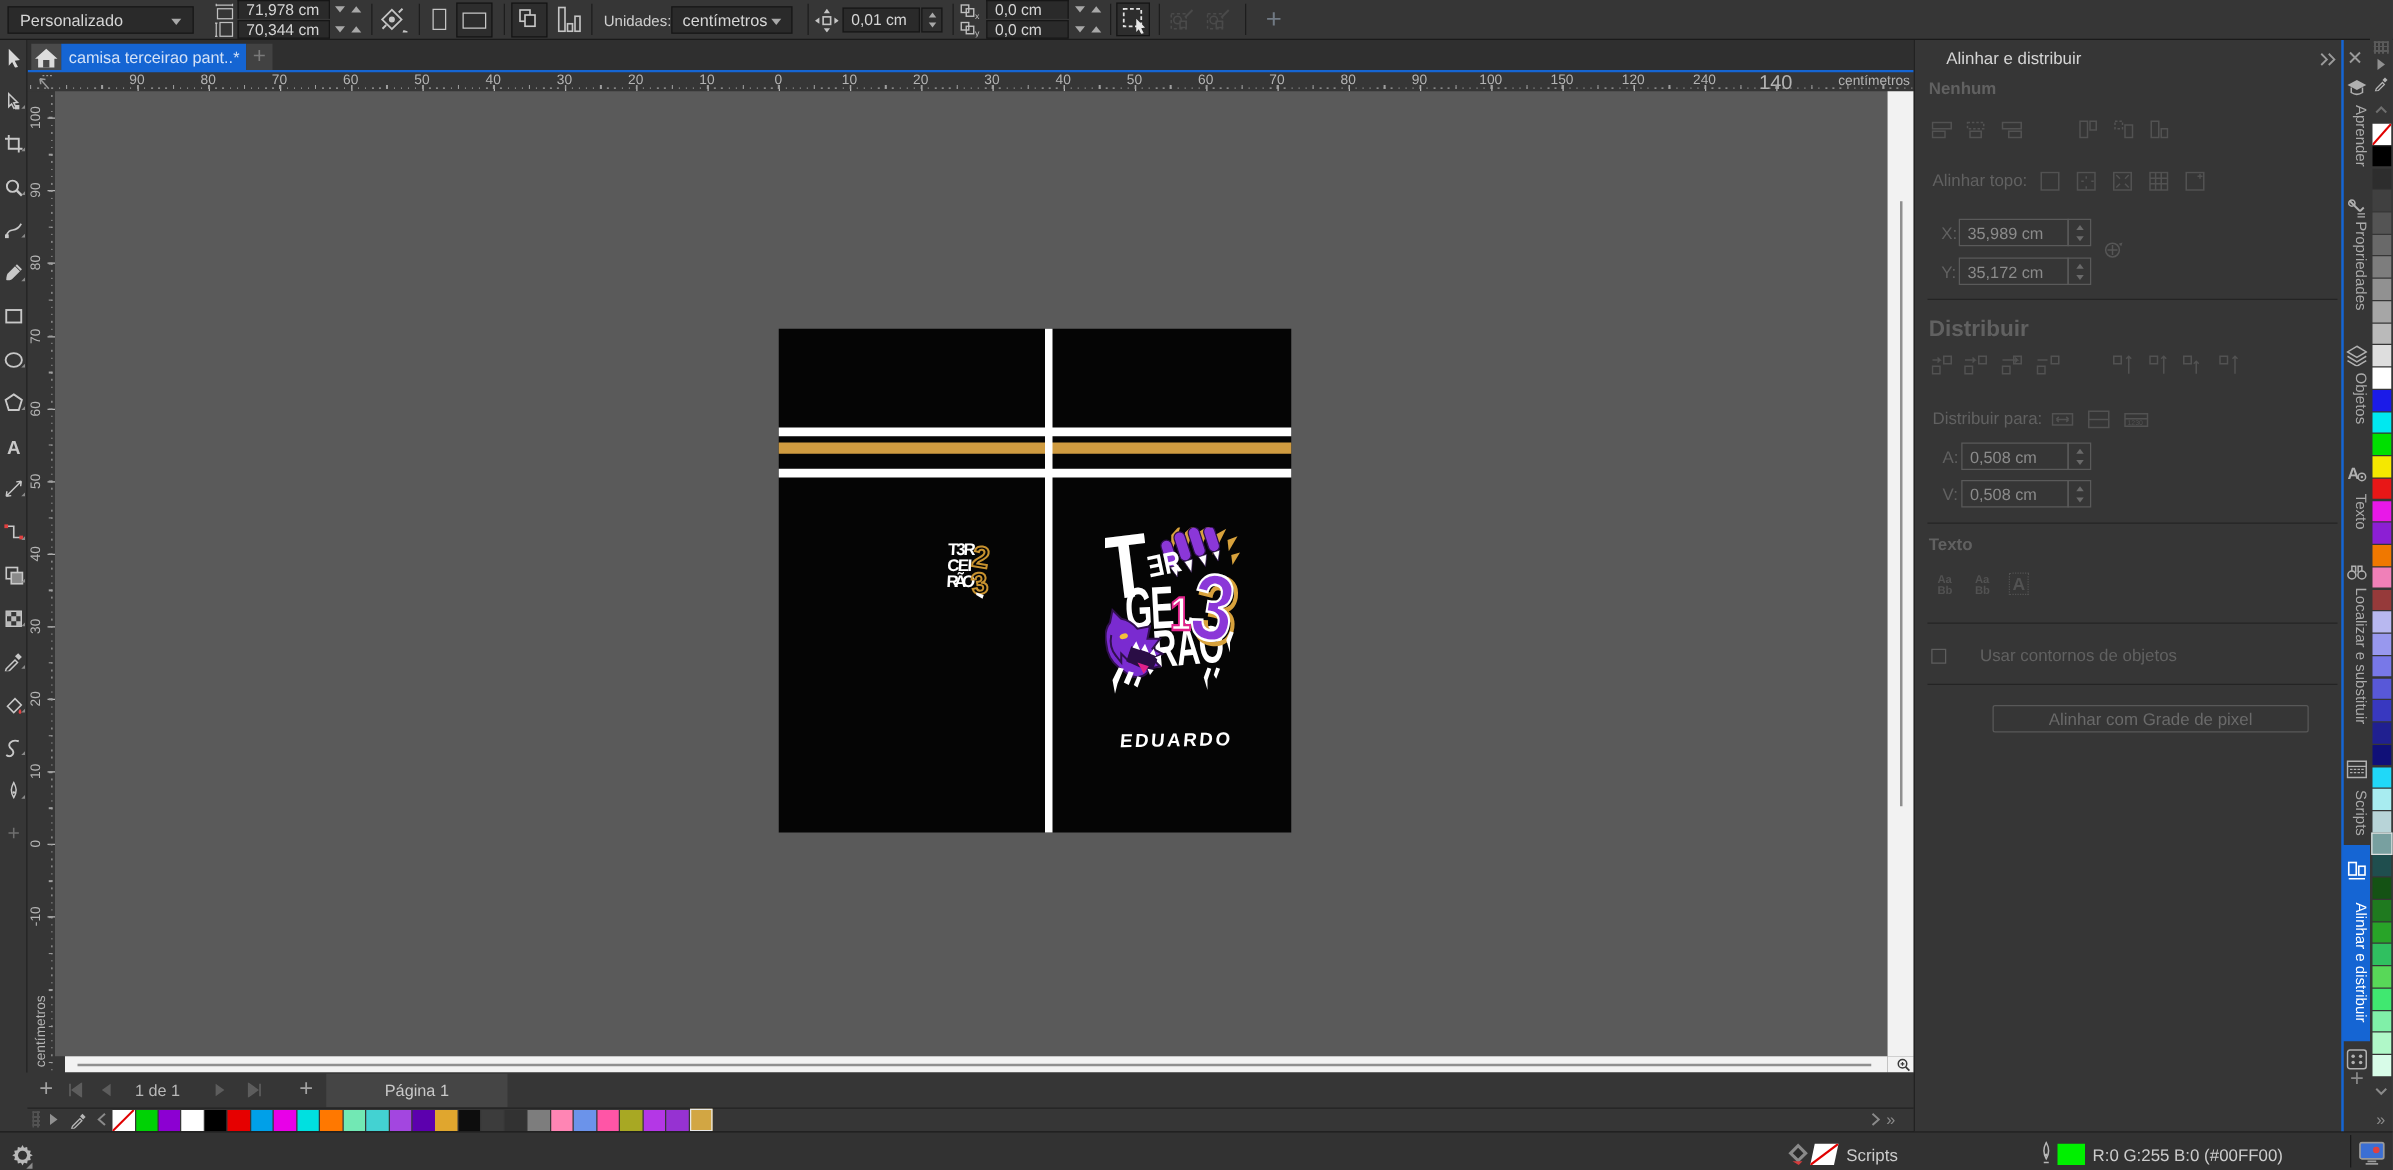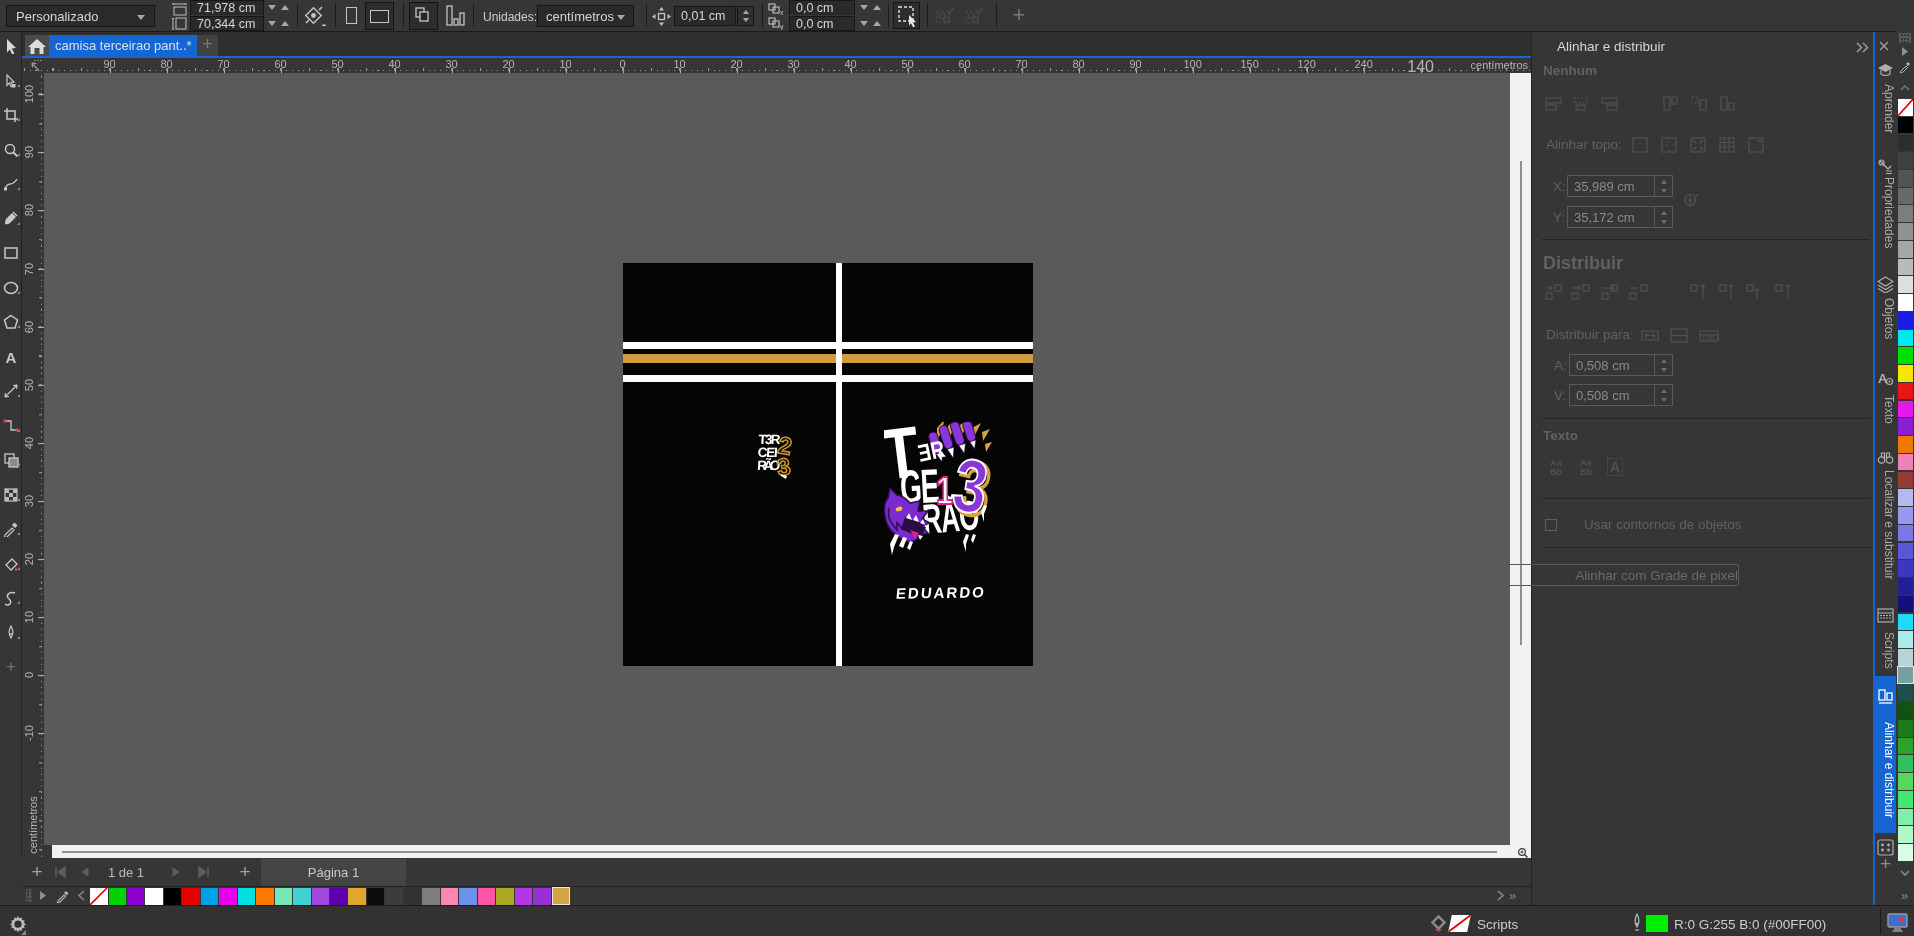--- a/index.html
+++ b/index.html
@@ -572,21 +572,21 @@
     </div>
 <div class="abs" style="left:1542px;top:418px;width:328px;height:1px;background:#242424;"></div>
 <div class="abs dis" style="left:1543px;top:428px;font-weight:bold;font-size:13.5px;">Texto</div>
 <div class="abs" style="left:1550px;top:459px;color:#525252;font-size:9px;font-weight:bold;line-height:9px;">Aa<br>Bb</div>
 <div class="abs" style="left:1580px;top:459px;color:#525252;font-size:9px;font-weight:bold;line-height:9px;">Aa<br>Bb</div>
 <div class="abs" style="left:1607px;top:458px;color:#525252;font-size:14px;font-weight:bold;border:1px dotted #525252;padding:0 2px;">A</div>
 <div class="abs" style="left:1542px;top:498px;width:328px;height:1px;background:#242424;"></div>
 <div class="abs" style="left:1545px;top:519px;width:12px;height:12px;border:1px solid #5e5e5e;"></div>
 <div class="abs dis" style="left:1562px;top:517px;font-size:13.5px;margin-left:22px;">Usar contornos de objetos</div>
 <div class="abs" style="left:1542px;top:547px;width:328px;height:1px;background:#242424;"></div>
-<div class="abs" style="left:1486px;top:564px;width:253px;height:22px;border:1px solid #585858;border-radius:2px;color:#6a6a6a;font-size:13.5px;text-align:right;line-height:21px;">Alinhar com Grade de pixel</div>
+<div class="abs" style="left:1594px;top:564px;width:253px;height:22px;border:1px solid #585858;border-radius:2px;color:#6a6a6a;font-size:13.5px;text-align:center;line-height:21px;">Alinhar com Grade de pixel</div>
 <div class="abs" style="left:1874px;top:32px;width:22px;height:873px;background:#363636;"></div>
 <div class="abs" style="left:1872.5px;top:32px;width:2px;height:873px;background:#1565d3;"></div>
 <div class="abs" style="left:1874px;top:676px;width:22px;height:157px;background:#1565d3;"></div>
 <svg class="abs" style="left:1877px;top:62px;" width="17" height="17" viewBox="0 0 17 17">
       <path d="M8.5 2 L16 6 8.5 10 1 6z" fill="#b0b0b0"></path>
       <path d="M4 8 v4 q4.5 3 9 0 v-4" fill="none" stroke="#b0b0b0" stroke-width="1.2"></path>
     </svg>
 <div class="vtab" style="top:84px;height:50px;">Aprender</div>
 <svg class="abs" style="left:1877px;top:158px;" width="17" height="17" viewBox="0 0 17 17">
       <path d="M3 3 l8 8 M11 11 l3-3" stroke="#b0b0b0" stroke-width="1.5" fill="none"></path>

